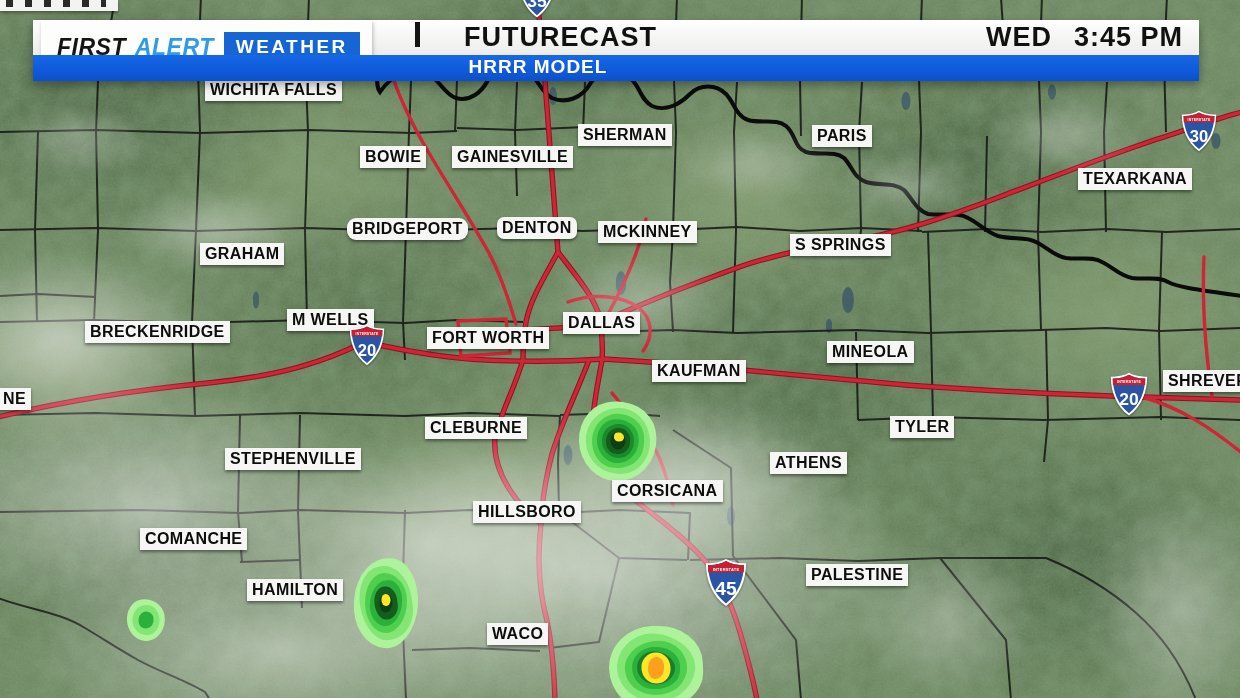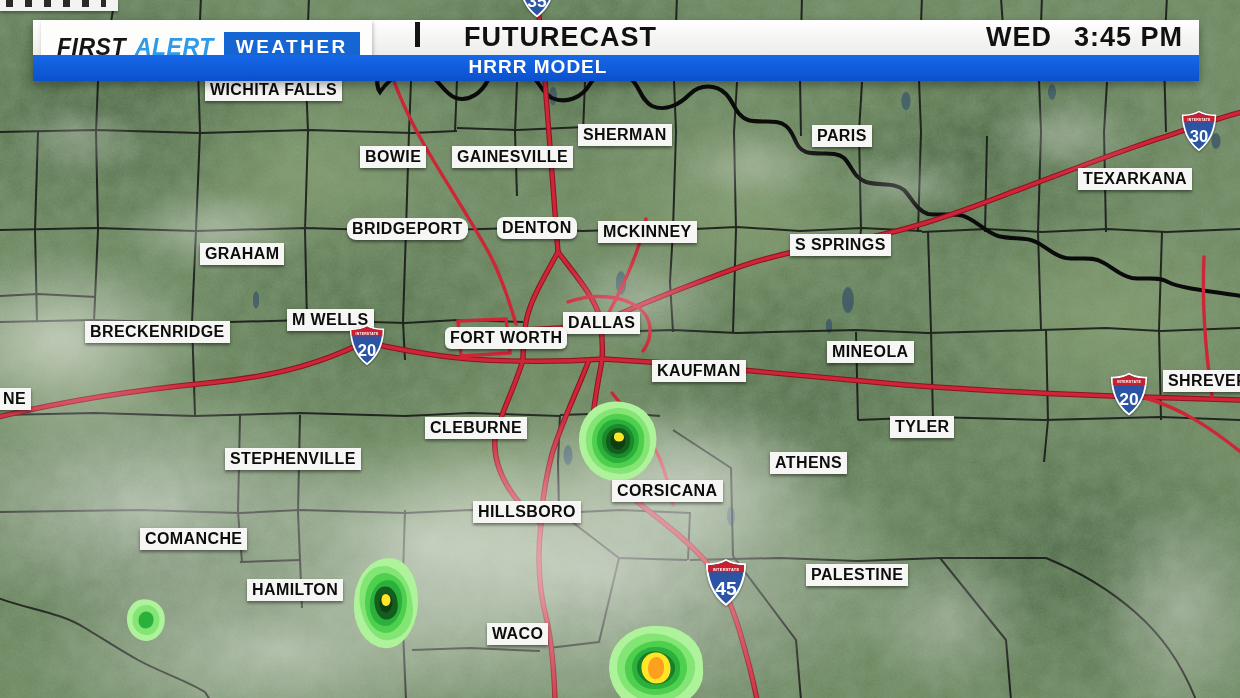--- a/index.html
+++ b/index.html
@@ -257,21 +257,21 @@
       <div class="city-label" style="left: 452px; top: 146px;">GAINESVILLE</div>
       <div class="city-label" style="left: 1078px; top: 168px;">TEXARKANA</div>
       <div class="city-label" style="left: 347px; top: 218px; border-radius: 9px;">BRIDGEPORT</div>
       <div class="city-label" style="left: 497px; top: 217px; border-radius: 7px;">DENTON</div>
       <div class="city-label" style="left: 598px; top: 221px;">MCKINNEY</div>
       <div class="city-label" style="left: 790px; top: 234px;">S SPRINGS</div>
       <div class="city-label" style="left: 200px; top: 243px;">GRAHAM</div>
       <div class="city-label" style="left: 287px; top: 309px;">M WELLS</div>
       <div class="city-label" style="left: 563px; top: 312px;">DALLAS</div>
       <div class="city-label" style="left: 85px; top: 321px;">BRECKENRIDGE</div>
-      <div class="city-label" style="left: 445px; top: 327px; border-radius: 6px;">FORT WORTH</div>
+      <div class="city-label" style="left: 427px; top: 327px;">FORT WORTH</div>
       <div class="city-label" style="left: 827px; top: 341px;">MINEOLA</div>
       <div class="city-label" style="left: 652px; top: 360px;">KAUFMAN</div>
       <div class="city-label" style="left: 1163px; top: 370px;">SHREVEPORT</div>
       <div class="city-label" style="left: -2px; top: 388px;">NE</div>
       <div class="city-label" style="left: 890px; top: 416px;">TYLER</div>
       <div class="city-label" style="left: 425px; top: 417px;">CLEBURNE</div>
       <div class="city-label" style="left: 225px; top: 448px;">STEPHENVILLE</div>
       <div class="city-label" style="left: 770px; top: 452px;">ATHENS</div>
       <div class="city-label" style="left: 612px; top: 480px;">CORSICANA</div>
       <div class="city-label" style="left: 473px; top: 501px;">HILLSBORO</div>

